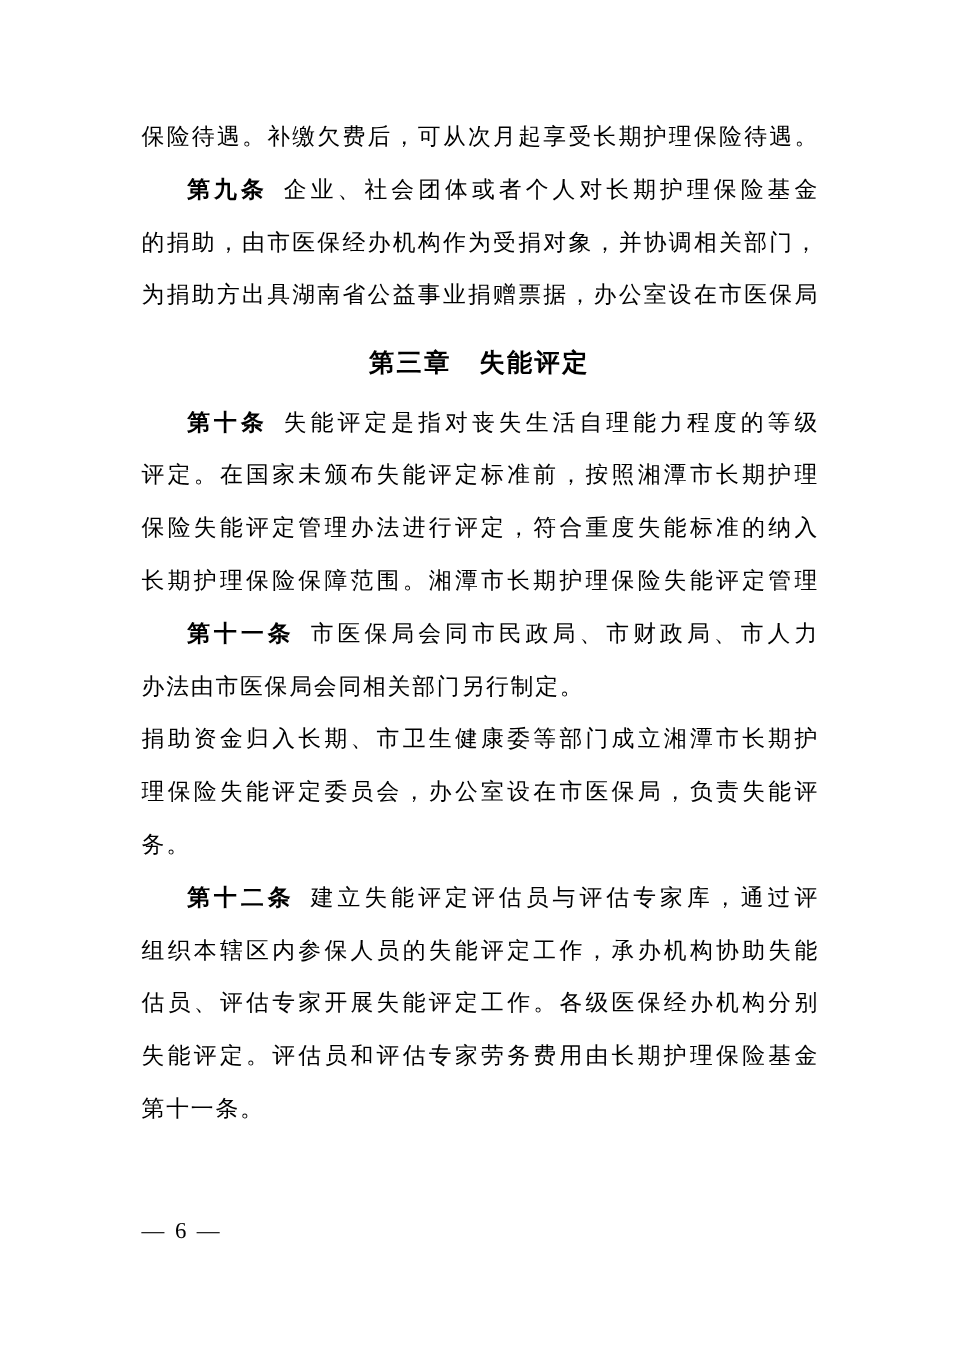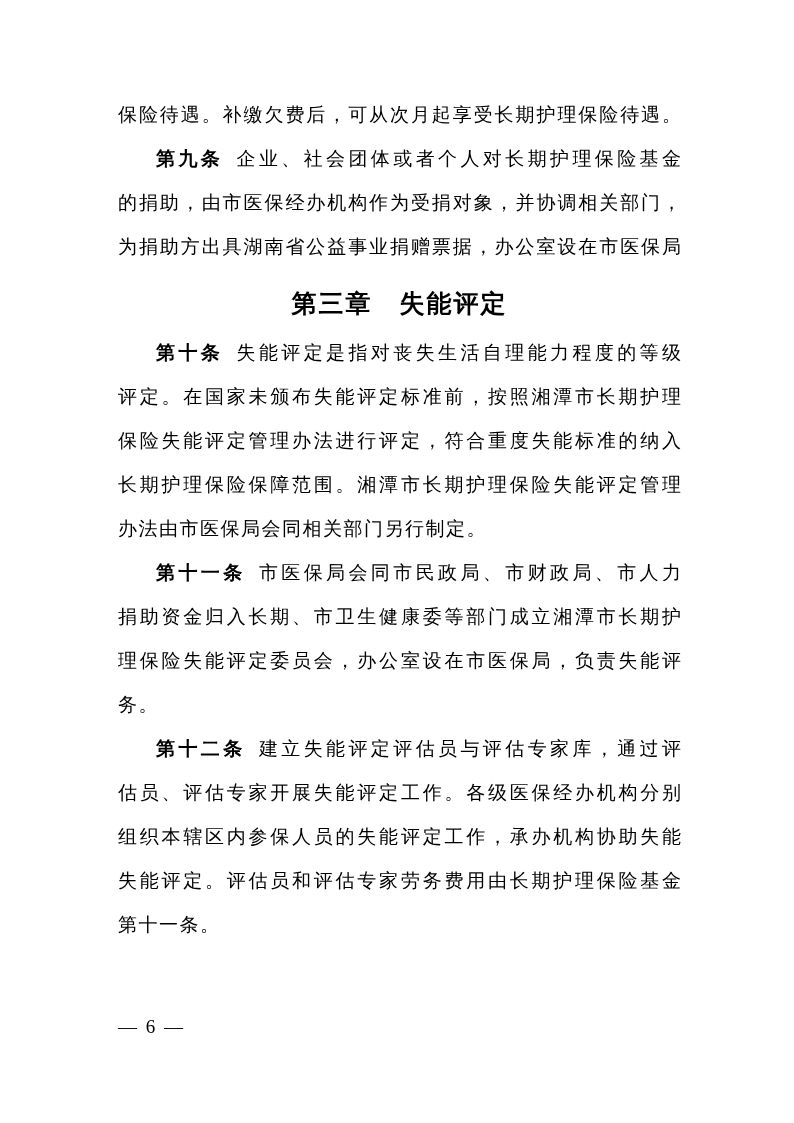--- a/index.html
+++ b/index.html
@@ -17,21 +17,21 @@
   
   .ll { text-align:left; letter-spacing:1.5px; }
   .indent { text-indent:2em; }
   .b {
     font-weight:bold;
     font-family:"Liberation Sans","DejaVu Sans",sans-serif;
     margin-right:0.7em;
   }
   .chapter-heading {
     height:44px; line-height:44px; margin:12px 0 6px;
-    text-align:center; font-weight:bold; font-size:25px; letter-spacing:2px;
+    text-align:center; font-weight:bold; font-size:21px; letter-spacing:2px;
     font-family:"Liberation Sans","DejaVu Sans",sans-serif;
   }
   .footer {
     position:absolute; left:118px; top:1012px;
     font-size:19px; line-height:30px; letter-spacing:2px;
   }
 </style>
 </head>
 <body>
 
@@ -47,33 +47,33 @@
     <div class="line jl">为捐助方出具湖南省公益事业捐赠票据，办公室设在市医保局</div>
 
     <div class="chapter-heading">第三章　失能评定</div>
 
     <div class="line jl indent">
       <span class="b">第十条</span><span>失能评定是指对丧失生活自理能力程度的等级</span>
     </div>
     <div class="line jl">评定。在国家未颁布失能评定标准前，按照湘潭市长期护理</div>
     <div class="line jl">保险失能评定管理办法进行评定，符合重度失能标准的纳入</div>
     <div class="line jl">长期护理保险保障范围。湘潭市长期护理保险失能评定管理</div>
-    <div class="line ll">办法由市医保局会同相关部门另行制定。</div>
-
     <div class="line jl indent">
       <span class="b">第十一条</span><span>市医保局会同市民政局、市财政局、市人力</span>
     </div>
+
+    <div class="line ll">办法由市医保局会同相关部门另行制定。</div>
     <div class="line jl">捐助资金归入长期、市卫生健康委等部门成立湘潭市长期护</div>
     <div class="line jl">理保险失能评定委员会，办公室设在市医保局，负责失能评</div>
     <div class="line ll">务。</div>
 
     <div class="line jl indent">
       <span class="b">第十二条</span><span>建立失能评定评估员与评估专家库，通过评</span>
     </div>
+    <div class="line jl">组织本辖区内参保人员的失能评定工作，承办机构协助失能</div>
     <div class="line jl">估员、评估专家开展失能评定工作。各级医保经办机构分别</div>
-    <div class="line jl">组织本辖区内参保人员的失能评定工作，承办机构协助失能</div>
     <div class="line jl">失能评定。评估员和评估专家劳务费用由长期护理保险基金</div>
     <div class="line ll">第十一条。</div>
 
   </div>
 
   <div class="footer">— 6 —</div>
 </div>
 
 </body></html>

